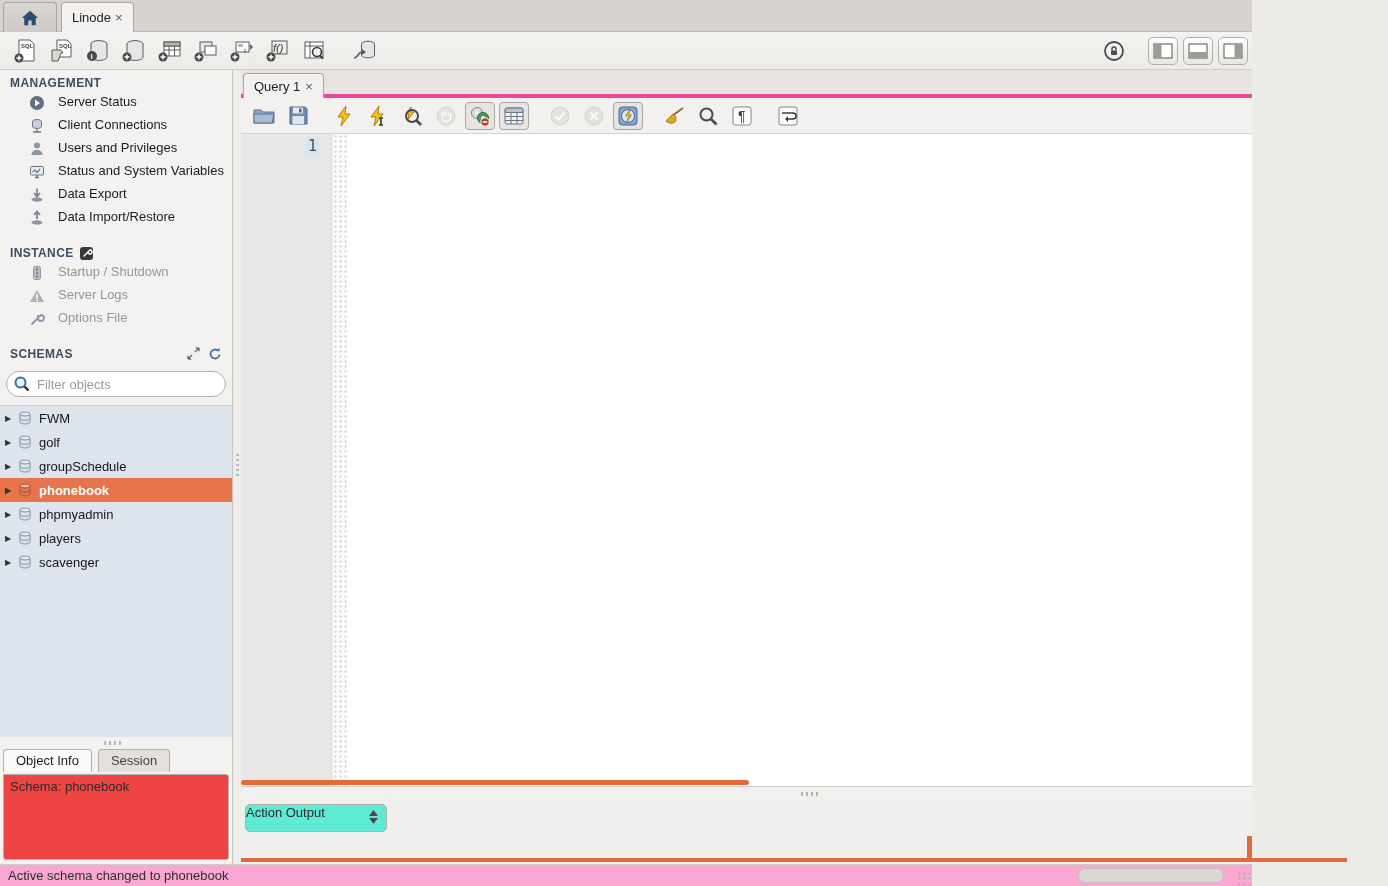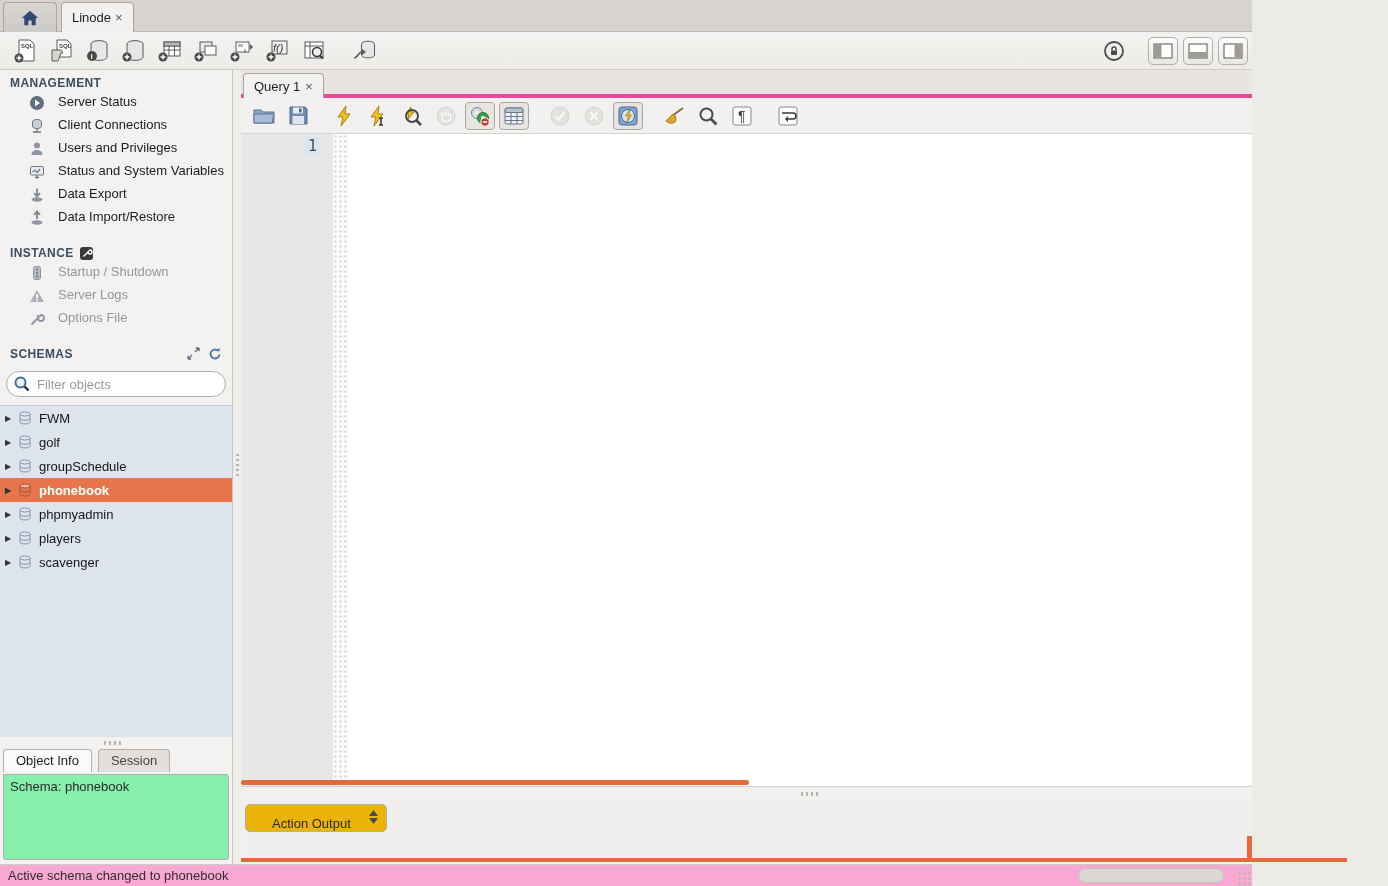--- a/index.html
+++ b/index.html
@@ -60,21 +60,21 @@
   .schema-row.selected { background:#e8744b; color:#fff; font-weight:bold; }
 
   .side-hsplit { height:12px; position:relative; }
   .side-hsplit .dots { position:absolute; left:104px; top:4px; width:18px; height:4px;
     background:repeating-linear-gradient(90deg,#b9b5b1 0 2px, transparent 2px 5px); }
 
   .info-tabs { display:flex; padding-left:3px; gap:6px; height:26px; align-items:flex-start; }
   .info-tab { font-size:13px; padding:3px 12px 4px 12px; border:1px solid #b3afab; border-bottom:none;
     border-radius:4px 4px 0 0; background:#e2dfdc; color:#444; }
   .info-tab.active { background:#fbfafa; color:#1c1c1c; position:relative; z-index:2; }
-  .info-panel { flex:1; margin:0 3px 4px 3px; background:#86efac; border:1px solid #b3afab;
+  .info-panel { flex:1; margin:0 3px 4px 3px; background:#ef4444; border:1px solid #b3afab;
     border-radius:0 3px 3px 3px; font-size:13px; color:#2a2a2a; padding:4px 6px; margin-top:-1px; }
 
   
   .qtabstrip { position:absolute; top:0; left:0; right:0; height:28px;
     background:#e7e4e1; border-bottom:4px solid #ec4899; }
   .qtab { position:absolute; left:2px; top:3px; height:25px; padding:0 10px;
     background:#f2f1ef; border:1px solid #a9a5a1; border-bottom:none; border-radius:4px 4px 0 0;
     display:flex; align-items:center; gap:5px; font-size:13px; color:#1e1e1e; }
   .sql-toolbar { position:absolute; top:28px; left:0; right:0; height:36px;
     background:#f2f1ef; border-bottom:1px solid #d6d2ce; display:flex; align-items:center; padding-left:8px; gap:4px; }
@@ -95,22 +95,22 @@
     border-radius:3px; }
 
   .hsplit { position:absolute; top:716px; left:0; right:0; height:14px; background:#f2f0ee;
     border-top:1px solid #d2ceca; border-bottom:1px solid #d2cecа; }
   .hsplit .dots { position:absolute; left:560px; top:5px; width:18px; height:4px;
     background:repeating-linear-gradient(90deg,#b5b1ad 0 2px, transparent 2px 5px); }
 
   
   .output { position:absolute; top:730px; left:0; right:0; bottom:0; background:#f1efed; }
   .ao-select { position:absolute; top:4px; left:4px; width:142px; height:28px;
-    border:1px solid #b3afab; border-radius:5px; background:#eab308; display:flex; align-items:flex-end;
-    font-size:13px; color:#2a2a2a; padding-left:26px; }
+    border:1px solid #b3afab; border-radius:5px; background:#5eead4; display:flex; align-items:flex-start;
+    font-size:13px; color:#2a2a2a; padding-left:0; }
   .ao-select .spin { position:absolute; right:8px; top:5px; display:flex; flex-direction:column; gap:2px; }
   .grid-head { position:absolute; top:36px; left:0; right:0; height:22px; background:#f7f6f4;
     border-top:1px solid #dcd8d4; display:flex; font-size:13px; color:#3a3a3a; }
   .gh-cell { border-right:1px solid #ddd9d5; padding:2px 0 0 12px; white-space:nowrap; overflow:hidden; }
   .gh-c0 { width:13px; padding-left:0; }
   .gh-c1 { width:62px; padding-left:0; }
   .gh-c2 { width:95px; }
   .gh-c3 { width:456px; }
   .gh-c4 { width:402px; }
   .gh-c5 { flex:1; border-right:none; }

